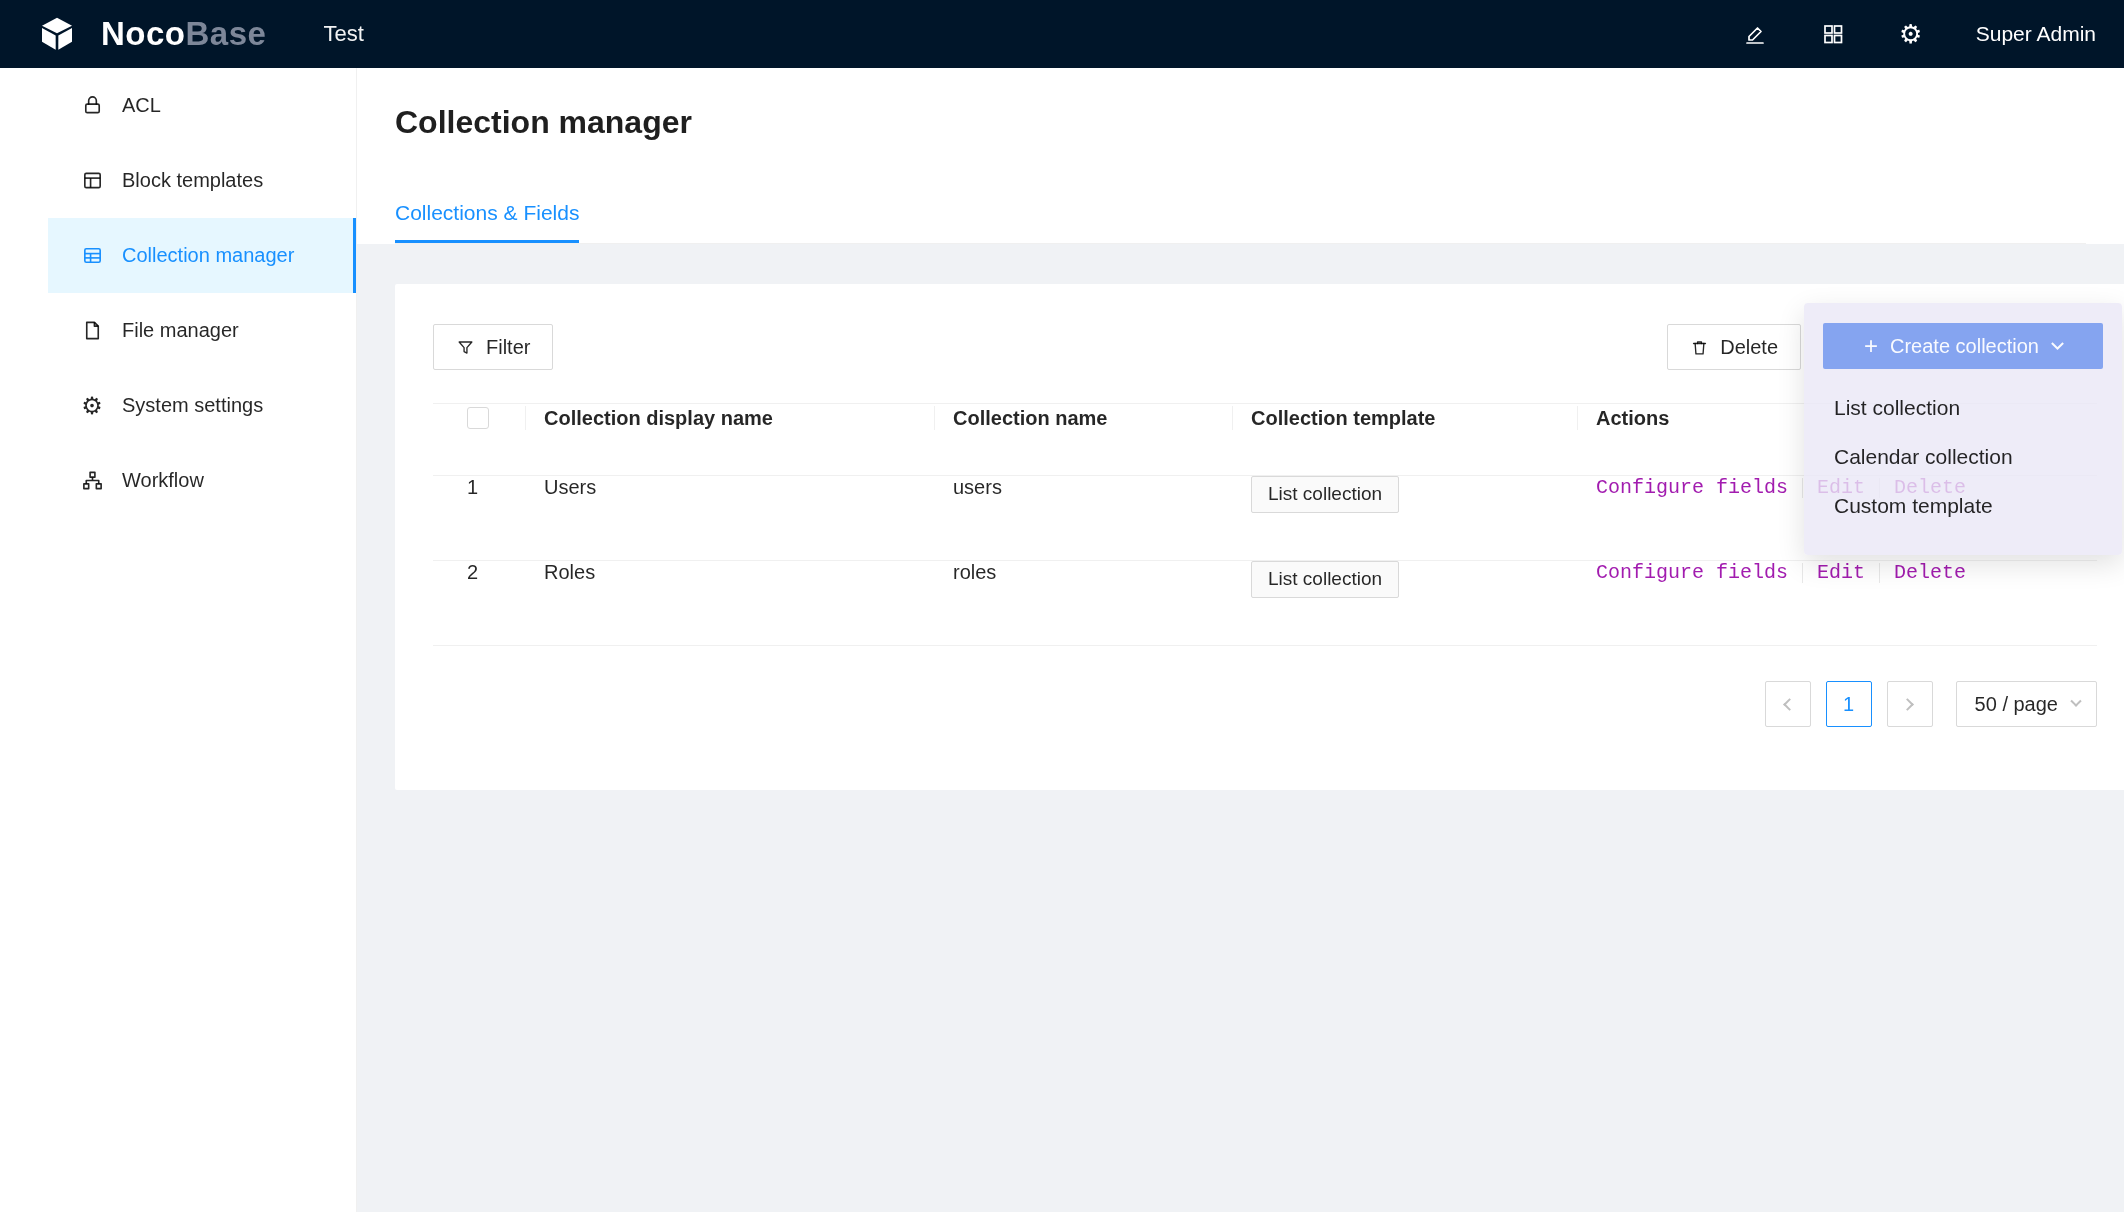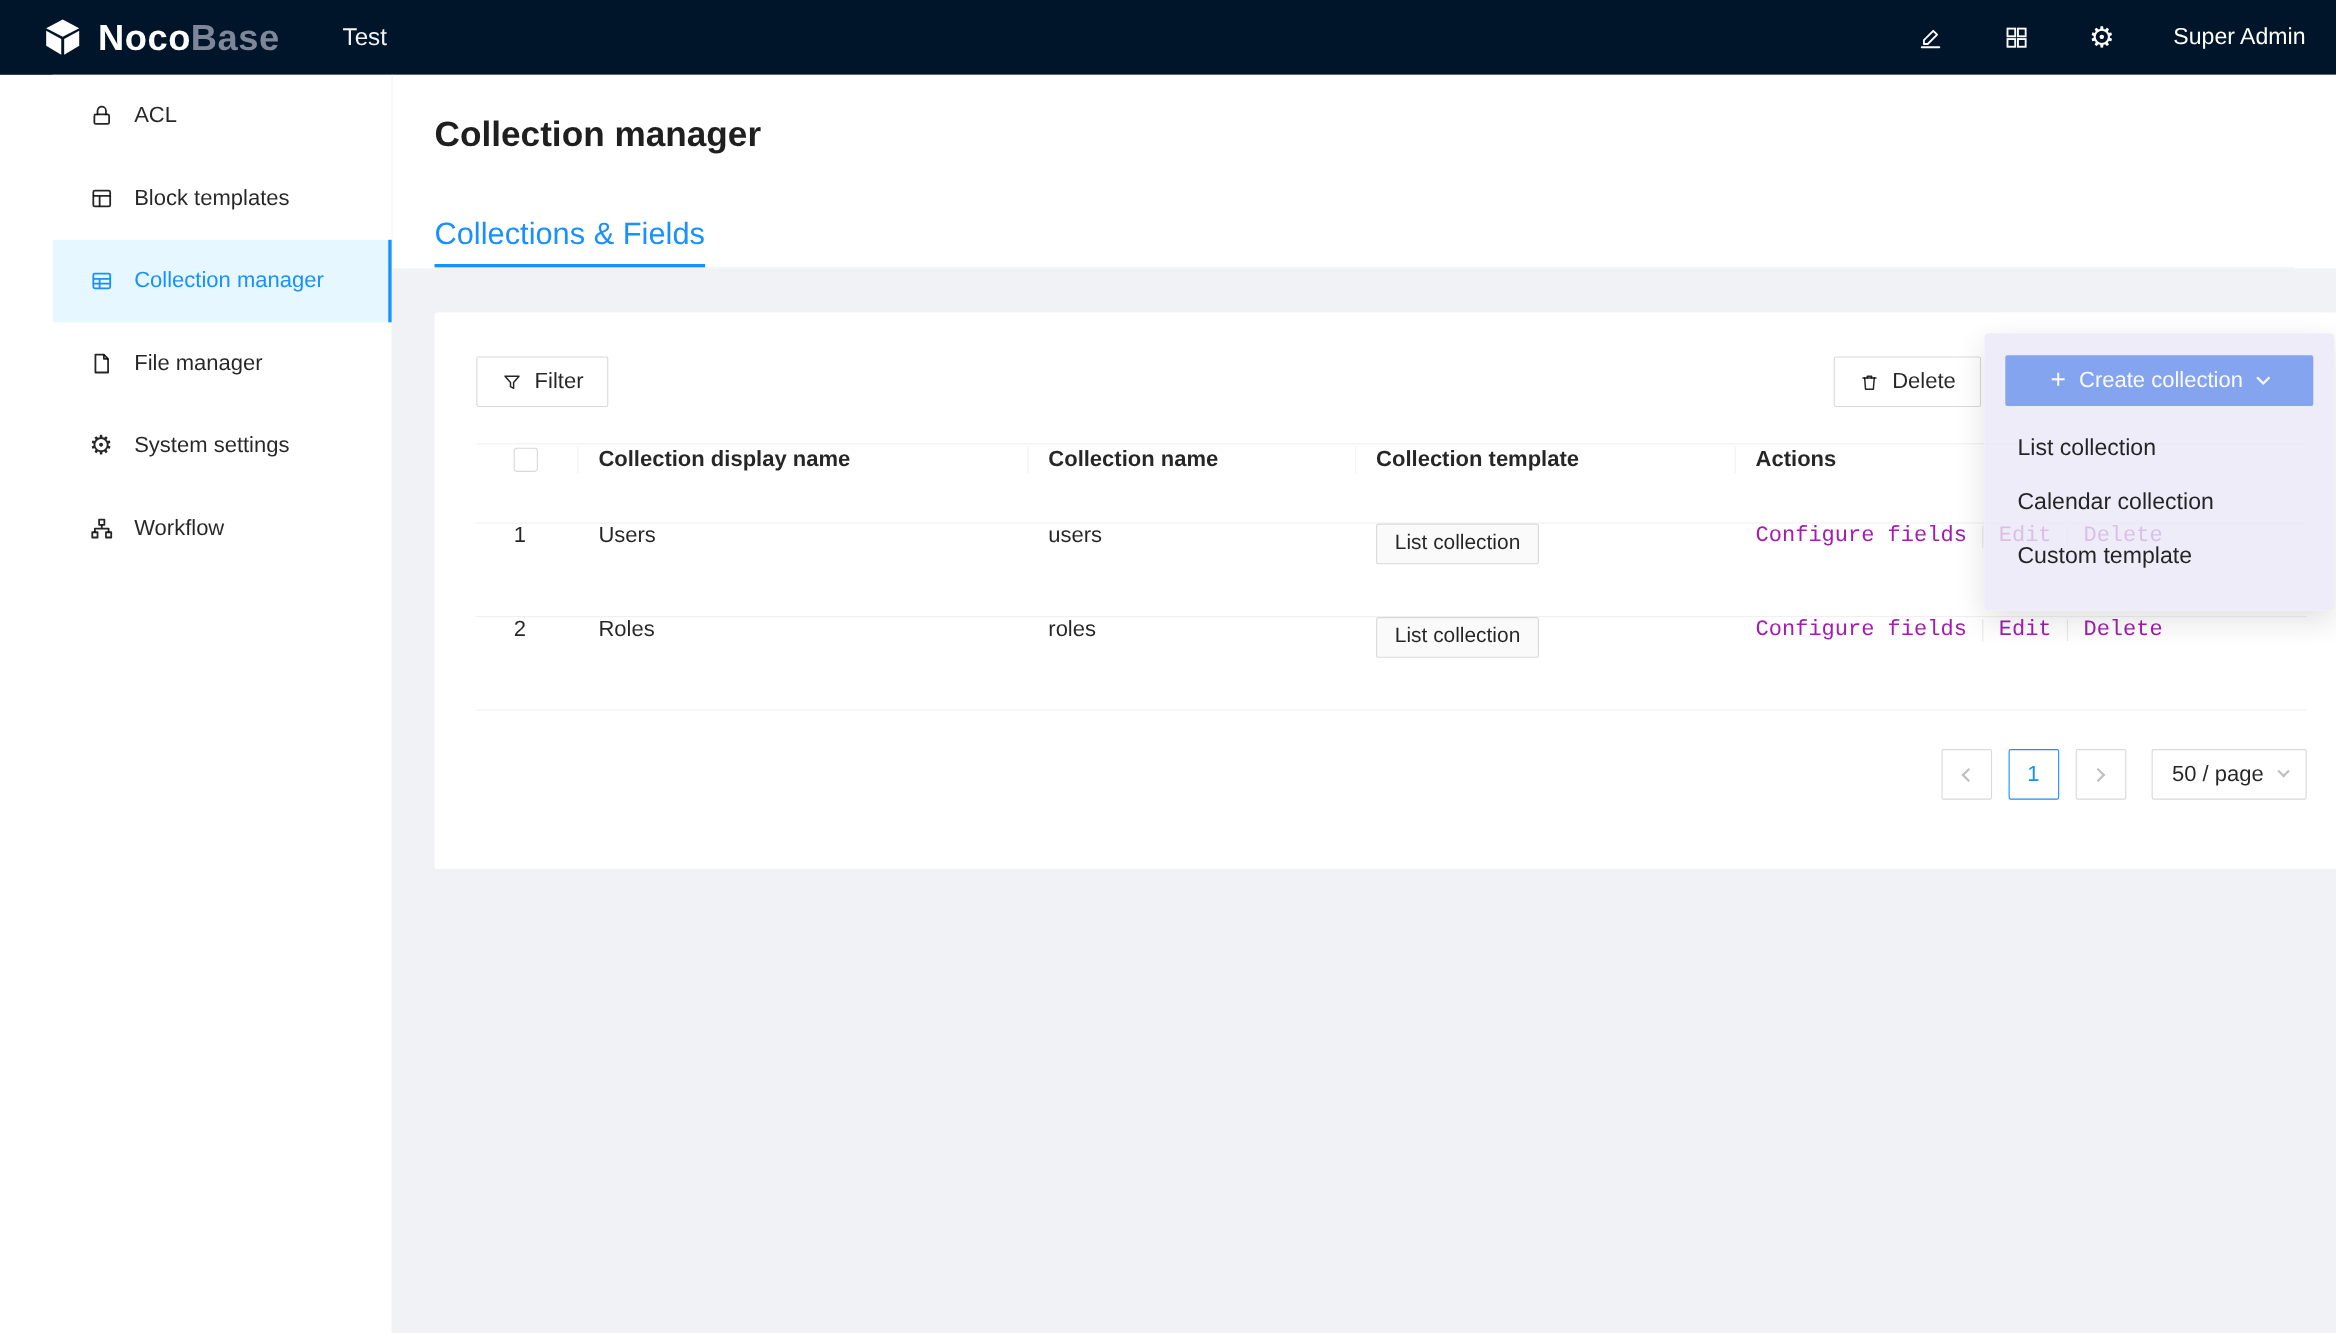--- a/index.html
+++ b/index.html
@@ -7,21 +7,21 @@
   body {
     font-family: "Liberation Sans", sans-serif;
     color: rgba(0,0,0,0.85);
     background: #fff;
   }
   
   .topbar {
     height: 68px; background: #001529; display: flex; align-items: center;
     padding: 0 28px 0 37px; color: #fff;
   }
-  .logo { display: flex; align-items: center; gap: 12px; cursor: pointer; }
+  .logo { display: flex; align-items: center; gap: 24px; cursor: pointer; }
   .logo svg { width: 40px; height: 40px; }
   .logo-text { font-size: 33px; font-weight: 700; letter-spacing: 0.5px; }
   .logo-noco { color: #ffffff; }
   .logo-base { color: #7d8799; }
   .topnav { margin-left: 57px; }
   .topnav-item { font-size: 22px; color: rgba(255,255,255,0.95); cursor: pointer; }
   .topbar-right { margin-left: auto; display: flex; align-items: center; gap: 52px; }
   .tb-icon { width: 26px; height: 26px; display: inline-flex; align-items: center; justify-content: center; color: #fff; cursor: pointer; }
   .tb-icon svg { width: 24px; height: 24px; }
   .tb-gear { font-size: 26px; line-height: 1; }
@@ -37,21 +37,21 @@
   .side-item.active { background: #e6f7ff; color: #1890ff; border-right: 3px solid #1890ff; }
   .s-icon { width: 24px; height: 24px; display: inline-flex; align-items: center; justify-content: center; flex: none; }
   .s-icon svg { width: 23px; height: 23px; }
   .s-gear { font-size: 24px; line-height: 1; }
 
   .main { flex: 1; display: flex; flex-direction: column; min-width: 0; }
   .main-header { background: #fff; padding: 34px 38px 0 38px; }
   .page-title { font-size: 32px; font-weight: 600; line-height: 40px; color: #1f1f1f; }
   .tabstrip { margin-top: 58px; border-bottom: 1px solid #f0f0f0; }
   .tab {
-    display: inline-block; font-size: 28px; line-height: 26px; color: #1890ff;
+    display: inline-block; font-size: 21px; line-height: 26px; color: #1890ff;
     padding-bottom: 14px; border-bottom: 3px solid #1890ff; cursor: pointer; text-align: right;
   }
   .content { flex: 1; background: #f0f2f5; padding: 40px 37px 0 38px; }
 
   
   .card {
     position: relative; background: #fff; border-radius: 2px;
     width: 1740px; height: 506px; padding: 40px 38px 0 38px;
   }
   .toolbar { display: flex; align-items: center; justify-content: center; }

